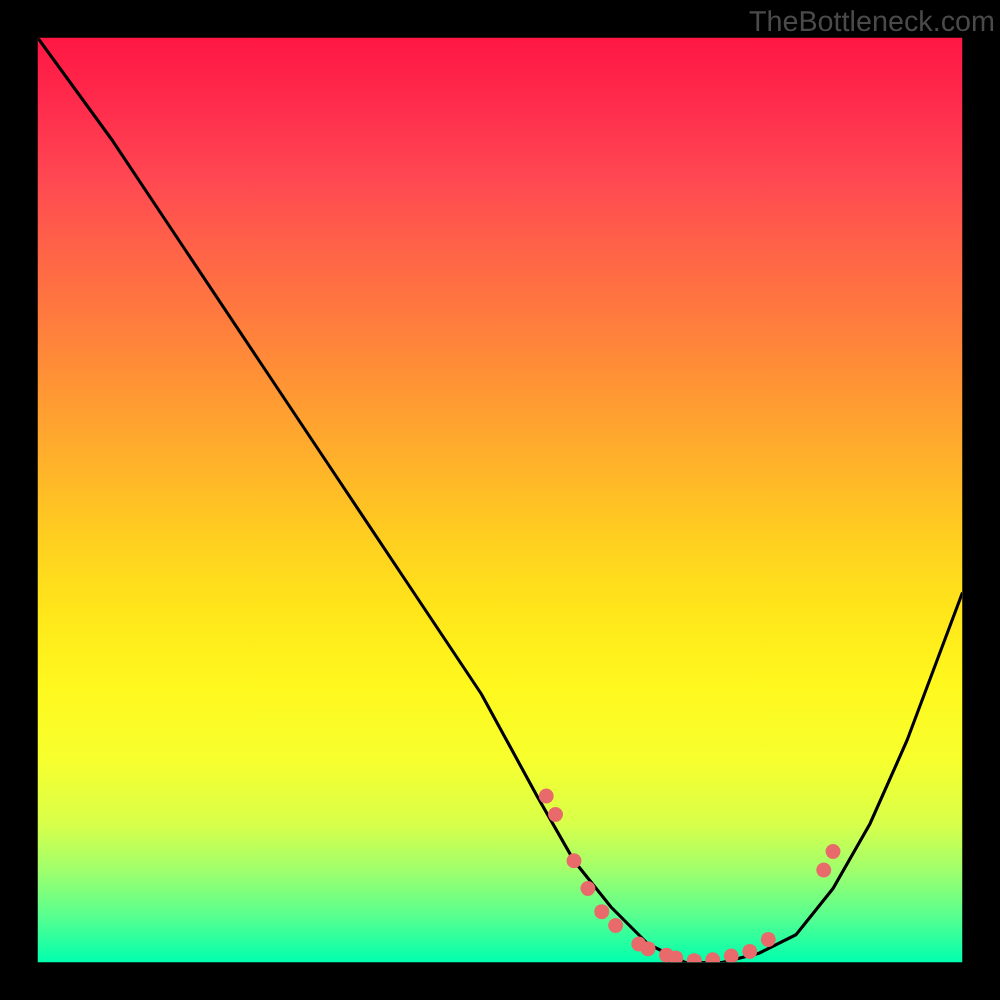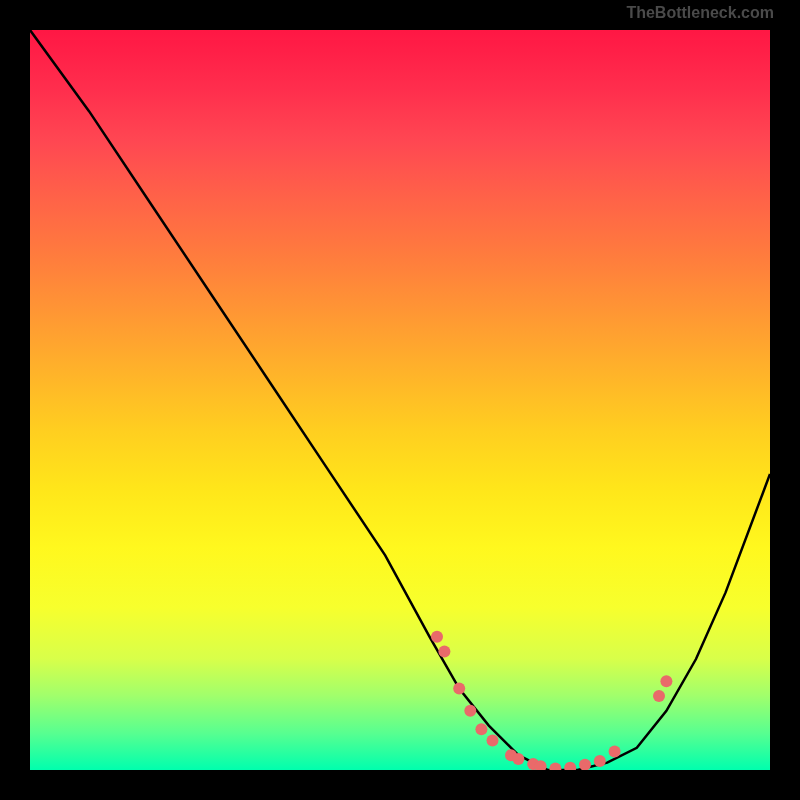--- a/index.html
+++ b/index.html
@@ -1,16 +1,16 @@
 <!DOCTYPE html>
 <html><head>
 <meta charset="utf-8">
 <style>
 body{margin:0;background:#000;width:800px;height:800px;position:relative;font-family:Arial,sans-serif}
-.attribution{position:absolute;top:4px;right:26px;color:#4a4a4a;font-size:16px;font-weight:700}
+.attribution{position:absolute;top:4px;right:4px;color:#4a4a4a;font-size:23px;font-weight:400}
 .plot-area{position:absolute;left:30px;top:30px;width:740px;height:740px;overflow:hidden}
 .gradient-bg{position:absolute;left:0;top:0;width:100%;height:100%;background:linear-gradient(to bottom,
 #ff1744 0%,
 #ff2e4d 8%,
 #ff4752 15%,
 #ff6049 22%,
 #ff7a3e 30%,
 #ff9634 38%,
 #ffb22a 46%,
 #ffce20 54%,

